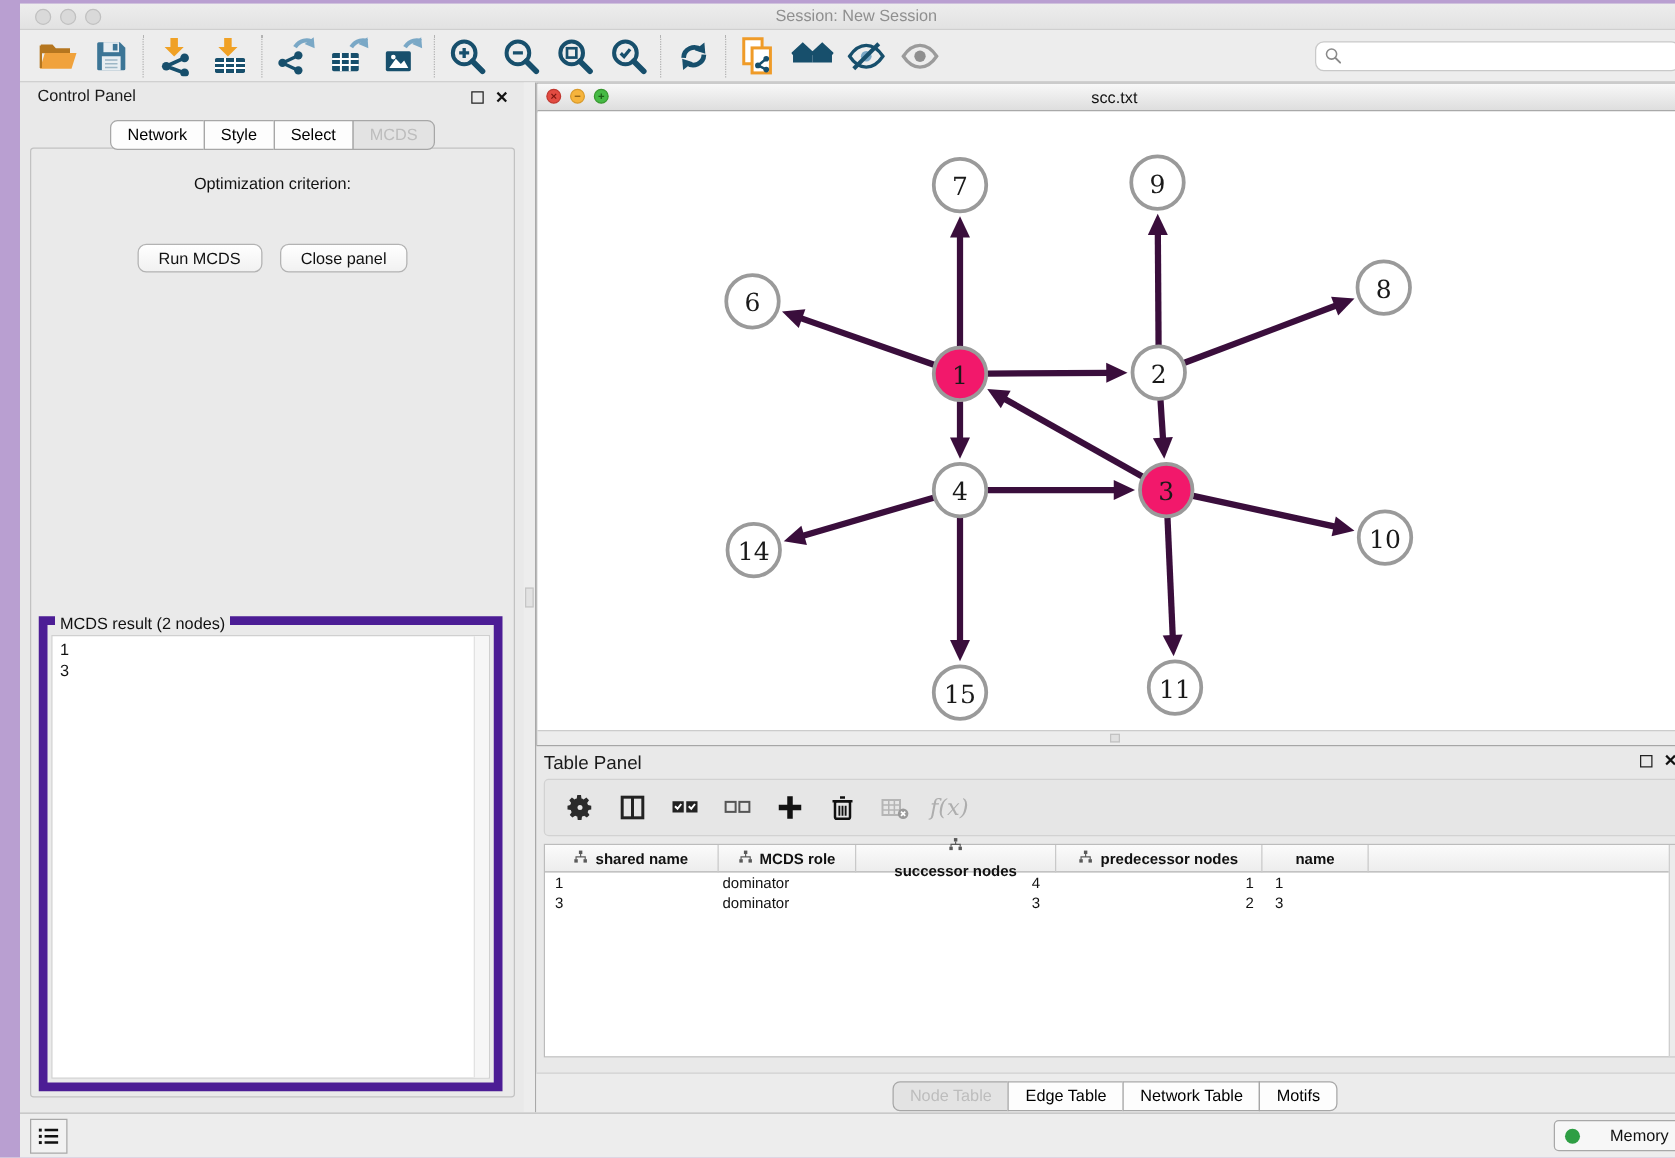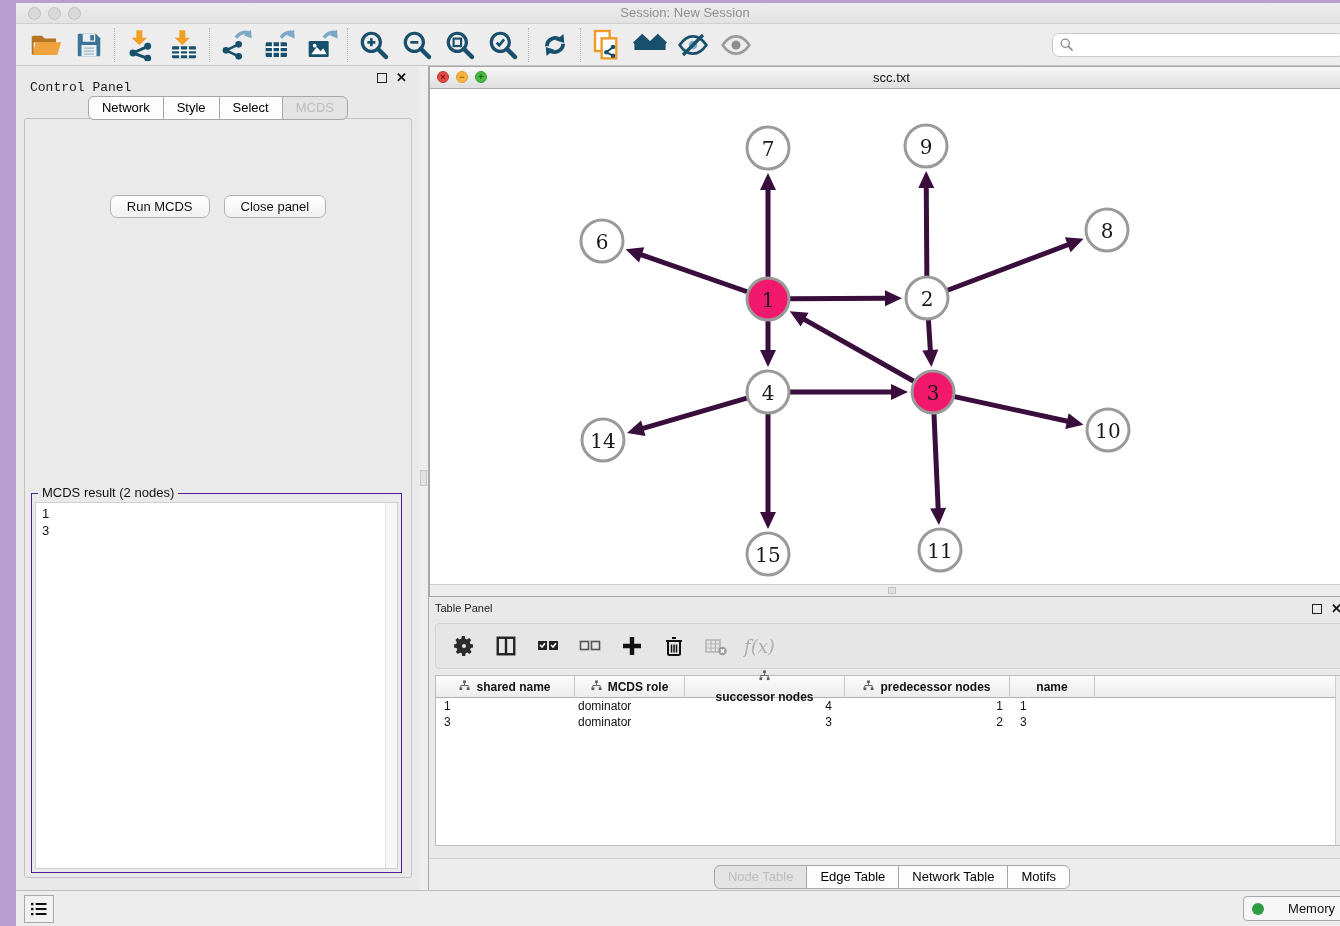--- a/index.html
+++ b/index.html
@@ -22,39 +22,39 @@
   .tsep { width:1px; height:34px; margin:0 4px; border-left:1px dotted #b3b3b3; }
   .searchwrap { margin-left:auto; margin-right:10px; width:292px; height:24px; background:#fff; border:1px solid #c9c9c9; border-radius:7px; display:flex; align-items:center; padding:0 6px; }
   .searchwrap input { border:none; outline:none; flex:1; font-size:13px; background:transparent; }
 
   
   .main { position:absolute; top:63px; bottom:36px; left:0; right:0; background:#e9e9e9; }
 
   
   .control-panel { position:absolute; left:0; top:0; width:403px; height:100%; }
   .cp-header { position:absolute; top:0; left:0; right:0; height:28px; }
-  .cp-header .pt { position:absolute; left:14px; top:14px; font-size:13px; color:#1a1a1a;font-family:Liberation Mono, monospace; }
+  .cp-header .pt { position:absolute; left:14px; top:3px; font-size:13px; color:#1a1a1a; }
   .win-icons { position:absolute; right:12px; top:7px; display:flex; gap:9px; align-items:center; }
   .float-ic { width:10px; height:10px; border:1.5px solid #222; display:inline-block; }
   .close-ic { font-size:13px; font-weight:bold; color:#111; line-height:10px; }
   .cp-tabs { position:absolute; top:30px; left:0; right:0; display:flex; justify-content:center; z-index:2; }
   .tab { font-size:13px; padding:3px 13px 4px; background:#fdfdfd; border:1px solid #a7a7a7; margin-right:-1px; color:#000; }
   .tab:first-child { border-radius:6px 0 0 6px; }
   .tab:last-child  { border-radius:0 6px 6px 0; }
   .tab.active { background:#e3e3e3; color:#bdbdbd; }
   .cp-body { position:absolute; top:52px; left:8px; right:7px; bottom:12px; background:#eaeaea; border:1px solid #c2c2c2; border-radius:3px; }
   .opt-label { position:absolute; top:20px; left:0; right:0; text-align:center; font-size:13px; color:#111; }
   .criterion { position:absolute; top:42px; left:36px; width:312px; height:24px; background:#fff; border:1px solid #b3b3b3; border-radius:7px; font-size:13px; display:flex; align-items:center; padding-left:13px; color:#111; }
   .spin { position:absolute; right:9px; top:3px; display:flex; flex-direction:column; gap:2px; }
   .spin i { width:0; height:0; border-left:4px solid transparent; border-right:4px solid transparent; display:block; }
   .spin .up { border-bottom:5px solid #444; }
   .spin .dn { border-top:5px solid #444; }
   .cp-buttons { position:absolute; top:76px; left:0; right:0; display:flex; justify-content:center; gap:14px; }
   .btn { height:23px; padding:0 16px; font-size:13px; background:linear-gradient(#ffffff,#f1f1f1); border:1px solid #b3b3b3; border-radius:7px; color:#111; display:flex; align-items:center; }
-  .groupbox { position:absolute; left:6px; right:9px; top:374px; bottom:4px; border:1px solid #4c1d95; }
+  .groupbox { position:absolute; left:6px; right:9px; top:374px; bottom:4px; border:7px solid #4c1d95; }
   .groupbox .legend { position:absolute; top:-9px; left:6px; background:#eaeaea; padding:0 4px; font-size:13px; color:#111; }
   .result-area { position:absolute; inset:8px 3px 3px 3px; background:#fff; border:1px solid #d0d0d0; }
   .result-text { position:absolute; inset:2px 14px 2px 6px; font-size:13px; line-height:17px; color:#111; }
   .vtrack { position:absolute; top:0; right:0; bottom:0; width:12px; background:#f6f6f6; border-left:1px solid #e2e2e2; }
 
   
   .v-divider { position:absolute; left:403px; top:0; width:10px; height:100%; background:#ededed; border-right:1px solid #a9a9a9; }
   .v-grip { position:absolute; left:1px; top:404px; width:7px; height:16px; background:#e2e2e2; border:1px solid #c6c6c6; }
 
   
@@ -65,21 +65,21 @@
   .nw-lights { position:absolute; left:7px; top:4px; display:flex; gap:7px; }
   .nw-lights .light { width:12px; height:12px; line-height:10px; }
   .nw-canvas { position:absolute; top:23px; left:0; right:0; bottom:12px; background:#fff; overflow:hidden; }
   .nw-canvas svg { position:absolute; inset:0; }
   .nw-bottom { position:absolute; bottom:0; left:0; right:0; height:12px; background:#ededed; border-top:1px solid #cccccc; }
   .nw-grip { position:absolute; left:calc(50% - 4px); top:2px; width:8px; height:7px; background:#e0e0e0; border:1px solid #c2c2c2; }
 
   
   .table-panel { position:absolute; top:531px; left:0; right:0; bottom:0; }
   .tp-header { position:absolute; top:0; left:0; right:0; height:24px; }
-  .tp-header .pt { position:absolute; left:6px; top:5px; font-size:11px; color:#1a1a1a; }
+  .tp-header .pt { position:absolute; left:6px; top:5px; font-size:15px; color:#1a1a1a; }
   .tp-toolbar { position:absolute; top:26px; left:6px; right:6px; height:46px; background:#e6e6e6; border:1px solid #d2d2d2; border-radius:4px; display:flex; align-items:center; gap:14px; padding-left:14px; }
   .ticon { display:flex; align-items:center; justify-content:center; width:28px; height:30px; }
   .fxlabel { font-family:"DejaVu Serif",serif; font-style:italic; font-size:18px; color:#aeaeae; }
   .tp-table { position:absolute; top:78px; left:6px; right:6px; height:171px; background:#fff; border:1px solid #bcbcbc; }
   .thead { display:flex; height:22px; background:linear-gradient(#fbfbfb,#ededed); border-bottom:1px solid #b0b0b0;font-weight:bold; }
   .th { display:flex; align-items:center; justify-content:center; gap:6px; font-size:12px; color:#111; border-right:1px solid #c9c9c9; height:22px; }
   .tr { display:flex; height:16px; }
   .td { font-size:12px; color:#111; line-height:16px; white-space:nowrap; }
   .td.c0 { padding-left:8px; }
   .td.c1 { padding-left:3px; }
@@ -260,20 +260,21 @@
           <span class="close-ic">✕</span>
         </span>
       </div>
       <div class="cp-tabs">
           <div class="tab">Network</div>
           <div class="tab">Style</div>
           <div class="tab">Select</div>
           <div class="tab active">MCDS</div>
         </div>
       <div class="cp-body">
+        <div class="opt-label">Optimization criterion:</div>
         <div class="cp-buttons">
           <div class="btn">Run MCDS</div>
           <div class="btn">Close panel</div>
         </div>
         <div class="groupbox">
           <span class="legend">MCDS result (2 nodes)</span>
           <div class="result-area">
             <div class="result-text">
                 <div>1</div>
                 <div>3</div>

